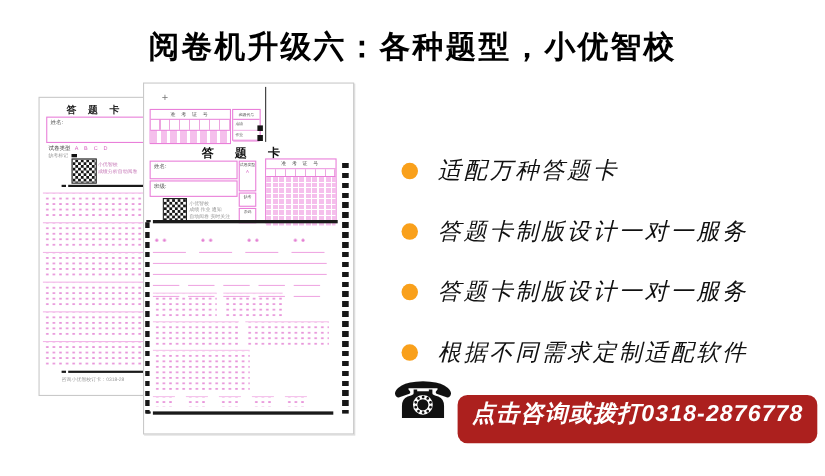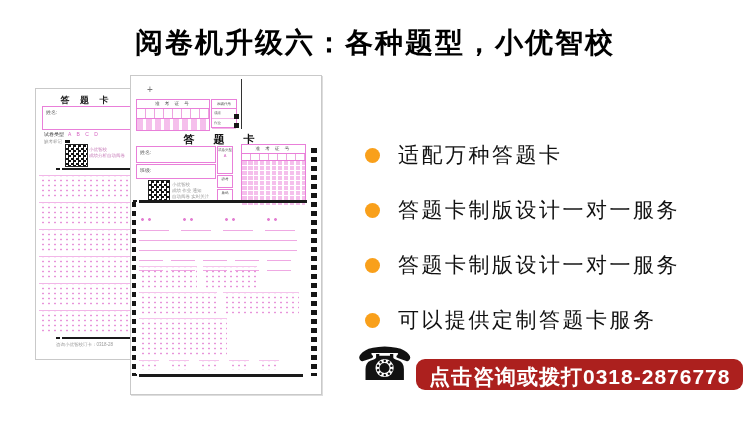--- a/index.html
+++ b/index.html
@@ -61,27 +61,27 @@
   .fillseg{display:inline-block;border-bottom:1px solid #EFA9E3;height:7px;}
   .pairRow{position:absolute;left:8px;top:131px;height:6px;}
   .pair{display:inline-block;width:14px;height:5px;margin-right:28px;
     background-image:radial-gradient(#E37FD2 1.2px,transparent 1.6px);background-size:7px 7px;}
   .blockB{position:absolute;border-top:1px solid #F5C4EC;}
 
   
   .bullets{position:absolute;left:365px;top:142px;}
   .bullet{display:flex;align-items:center;height:26px;margin-bottom:29px;}
   .bdot{width:15px;height:15px;border-radius:50%;background:#F9A01B;margin-right:18px;flex:none;}
-  .blabel{font-size:21px;color:#111;letter-spacing:2.5px;white-space:nowrap;}
+  .blabel{font-size:21px;color:#111;letter-spacing:2.5px;white-space:nowrap;font-style:italic;}
 
   
   .phone{position:absolute;left:356px;top:341px;font-size:46px;line-height:46px;color:#111;}
-  .banner{position:absolute;left:416px;top:359px;height:31px;line-height:36px;
+  .banner{position:absolute;left:416px;top:359px;height:44px;line-height:36px;
     background:#AC201E;color:#fff;font-size:21px;font-weight:bold;letter-spacing:1px;
-    padding:0 13px;border-radius:9px;white-space:nowrap;}
+    padding:0 13px;border-radius:9px;white-space:nowrap;font-style:italic;}
 </style>
 </head>
 <body>
 
 <div id="canvas">
 
   <div class="headline">阅卷机升级六：各种题型，小优智校</div>
 
   <div class="sheet" id="sheetA">
     <div class="sheetA-title">答 题 卡</div>
@@ -208,20 +208,20 @@
     <div class="bullet">
       <span class="bdot" style="background: rgb(249, 160, 27);"></span>
       <span class="blabel">答题卡制版设计一对一服务</span>
     </div>
     <div class="bullet">
       <span class="bdot" style="background: rgb(249, 160, 27);"></span>
       <span class="blabel">答题卡制版设计一对一服务</span>
     </div>
     <div class="bullet">
       <span class="bdot" style="background: rgb(249, 160, 27);"></span>
-      <span class="blabel">可以提供定制答题卡服务</span>
+      <span class="blabel">根据不同需求定制适配软件</span>
     </div>
   </div>
 
   <div class="phone">☎</div>
   <div class="banner" style="background: rgb(172, 32, 30);">点击咨询或拨打0318-2876778</div>
 
 </div>
 
 </body></html>

